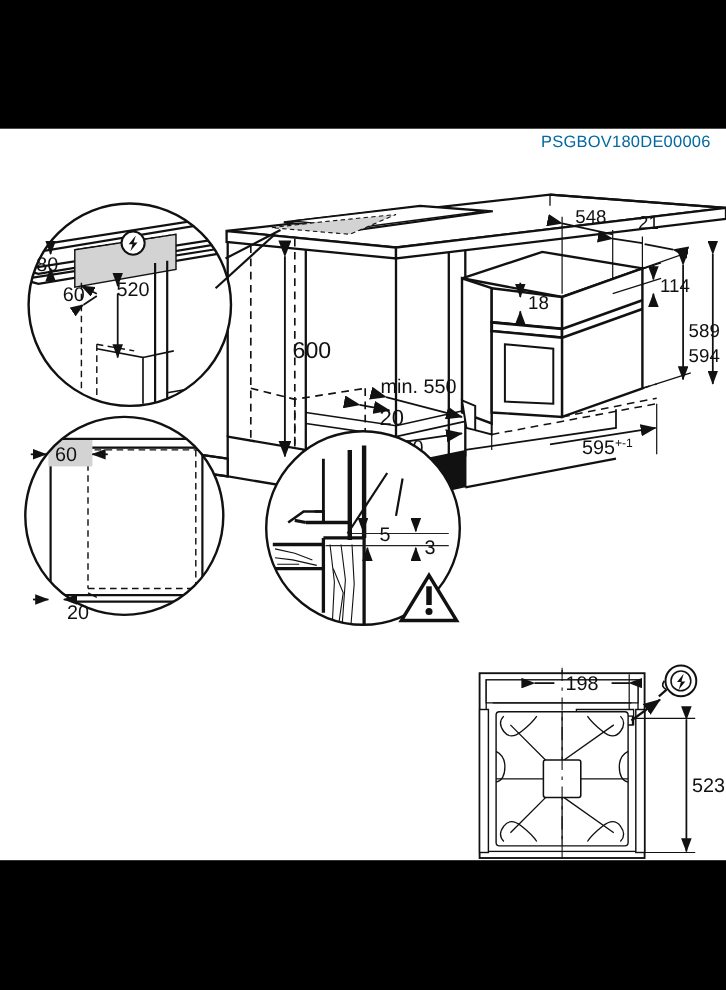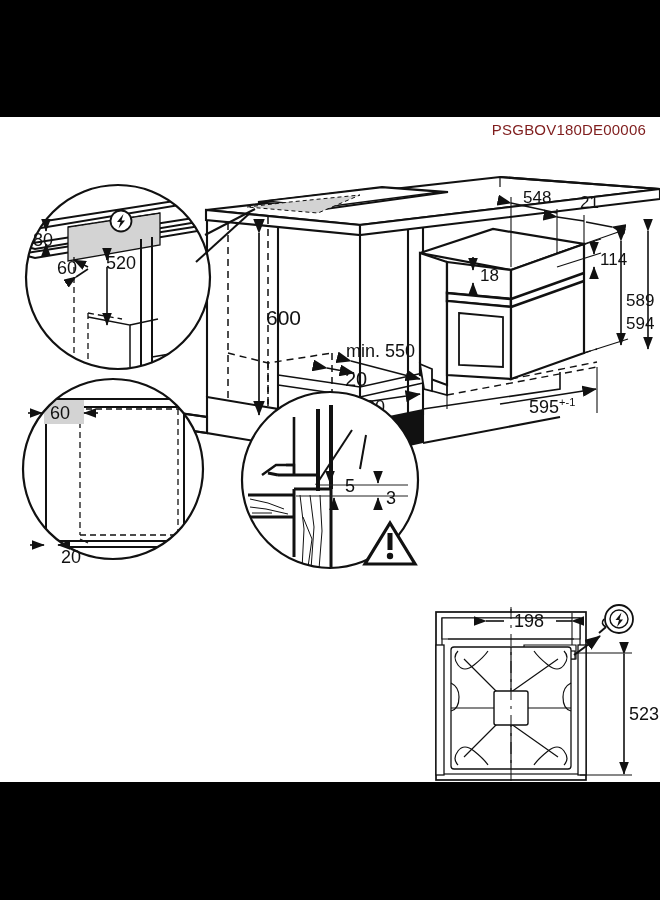--- a/index.html
+++ b/index.html
@@ -4,21 +4,21 @@
 <title>PSGBOV180DE00006</title>
 <style>
   html,body{margin:0;padding:0;background:#000;}
   body{width:660px;height:900px;overflow:hidden;
        font-family:"Liberation Sans","DejaVu Sans",sans-serif;}
   #page{position:relative;width:660px;height:900px;background:#000;}
   #letterbox-top{position:absolute;left:0;top:0;width:660px;height:117px;background:#000;}
   #letterbox-bottom{position:absolute;left:0;top:782px;width:660px;height:118px;background:#000;}
   #sheet{position:absolute;left:0;top:117px;width:660px;height:665px;background:#fff;}
   #drawing{position:absolute;left:0;top:0;width:660px;height:665px;}
-  .code{position:absolute;right:14px;top:4px;font-size:15px;color:#7f1d1d;letter-spacing:0.2px;}
+  .code{position:absolute;right:14px;top:4px;font-size:15px;color:#0369a1;letter-spacing:0.2px;}
   text{font-family:"Liberation Sans","DejaVu Sans",sans-serif;fill:#111;}
 </style>
 </head>
 <body>
 
 <div id="page">
 
   <div id="letterbox-top"></div>
   <div id="letterbox-bottom"></div>
 

